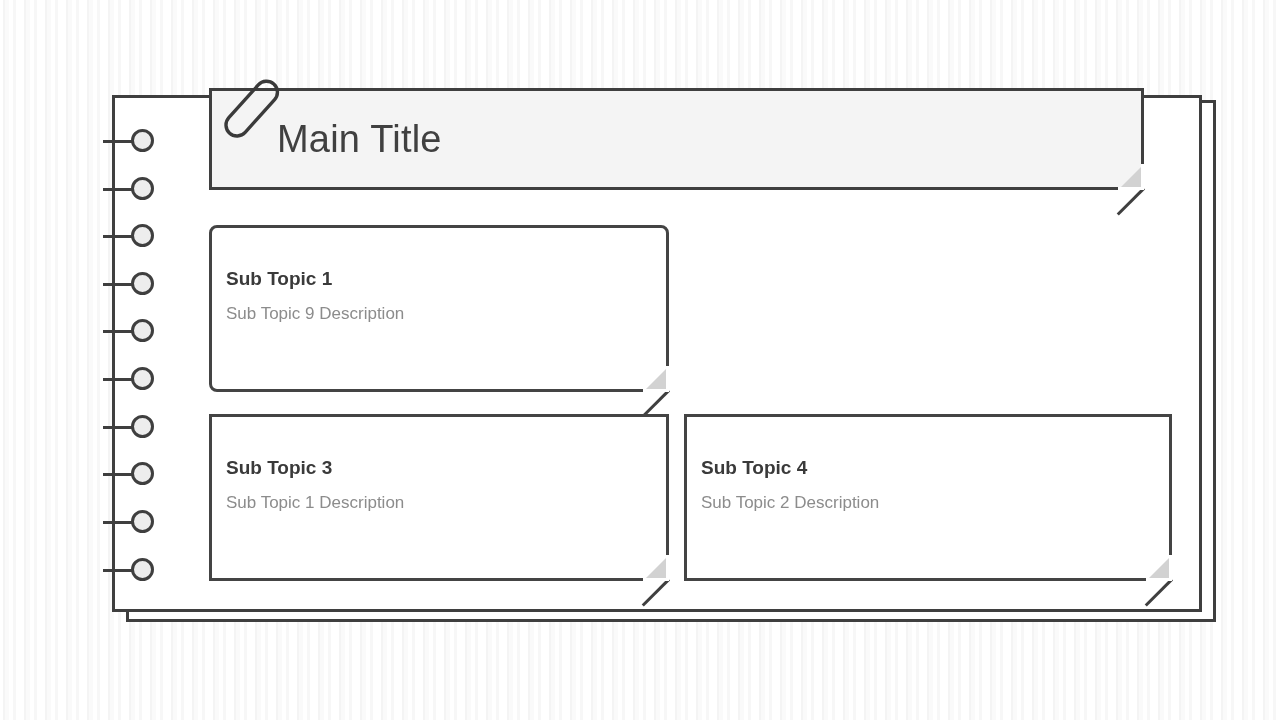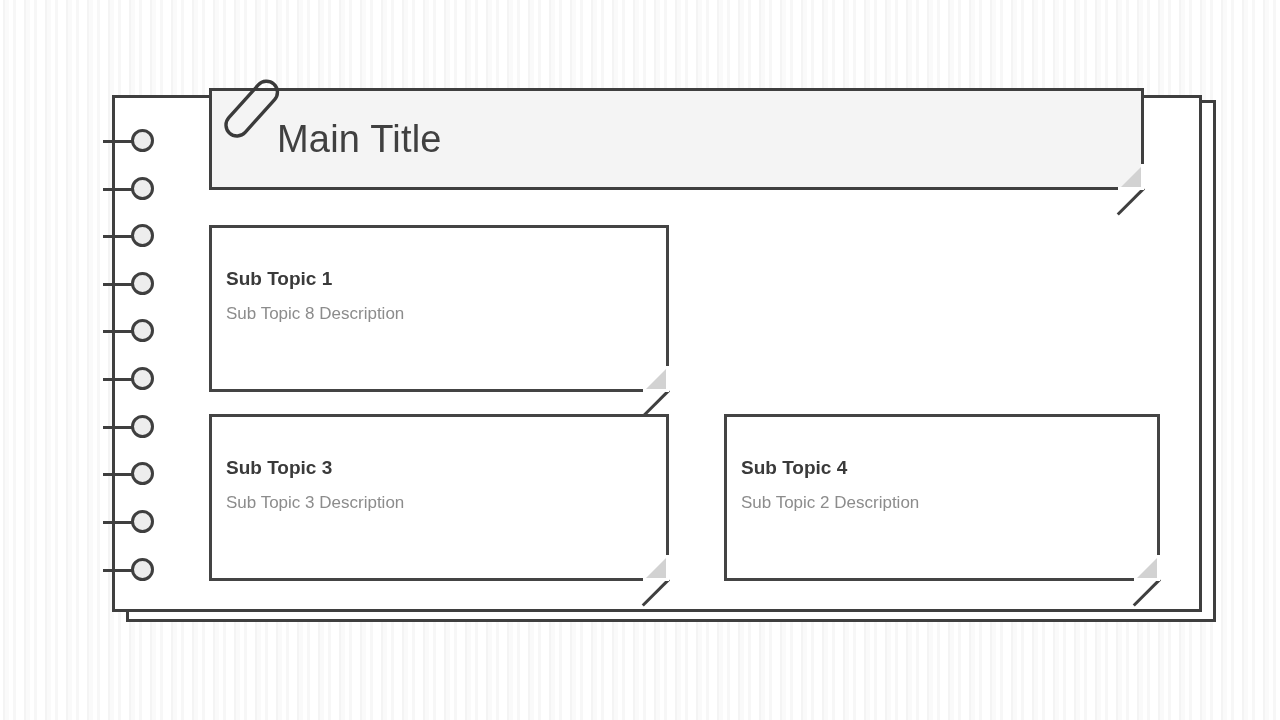--- a/index.html
+++ b/index.html
@@ -186,24 +186,24 @@
   .card .card-desc {
     position: absolute;
     left: 14px;
     top: 76px;
     font-size: 17px;
     font-weight: 400;
     color: #8c8c8c;
     white-space: nowrap;
   }
 
-  .card-0 { left: 193px; top: 225px; width: 460px; height: 167px; }
+  .card-0 { left: 193px; top: 225px; width: 460px; height: 167px; border-radius: 8px; }
   .card-1 { left: 668px; top: 225px; width: 460px; height: 167px; }
   .card-2 { left: 193px; top: 414px; width: 460px; height: 167px; }
-  .card-3 { left: 668px; top: 414px; width: 436px; height: 167px; margin-left: 40px; }
+  .card-3 { left: 668px; top: 414px; width: 488px; height: 167px; }
 </style>
 </head>
 <body>
 
 <div id="stage">
 
   <div class="back-page"></div>
 
   <div class="main-page"></div>
 
@@ -243,33 +243,33 @@
   <div class="paperclip">
     <svg width="72" height="72" viewBox="0 0 72 72" xmlns="http://www.w3.org/2000/svg">
       <g transform="rotate(42 36 36)">
         <rect x="25.5" y="-2" width="22" height="66" rx="11" ry="11" fill="none" stroke="#3a3a3a" stroke-width="3.4"></rect>
       </g>
     </svg>
   </div>
 
   <div class="card card-0">
     <div class="card-title">Sub Topic 1</div>
-    <div class="card-desc">Sub Topic 8 Description</div>
+    <div class="card-desc">Sub Topic 9 Description</div>
     <div class="fold">
       <span class="tri-fill"></span>
         <span class="tri-edge"></span>
       <span class="tri-cutR"></span>
         <span class="tri-cutB"></span>
     </div>
   </div>
 
 
   <div class="card card-2">
     <div class="card-title">Sub Topic 3</div>
-    <div class="card-desc">Sub Topic 3 Description</div>
+    <div class="card-desc">Sub Topic 1 Description</div>
     <div class="fold">
       <span class="tri-fill"></span>
         <span class="tri-edge"></span>
       <span class="tri-cutR"></span>
         <span class="tri-cutB"></span>
     </div>
   </div>
 
   <div class="card card-3">
     <div class="card-title">Sub Topic 4</div>

